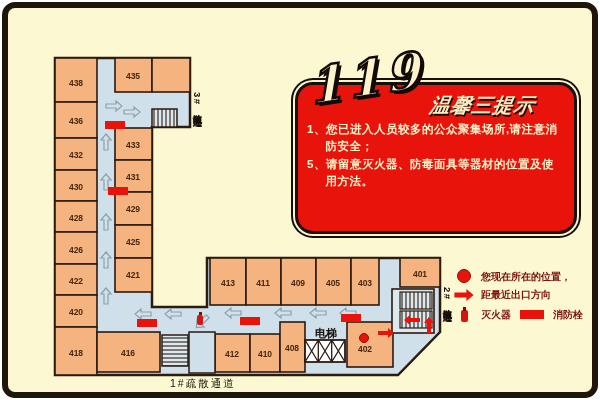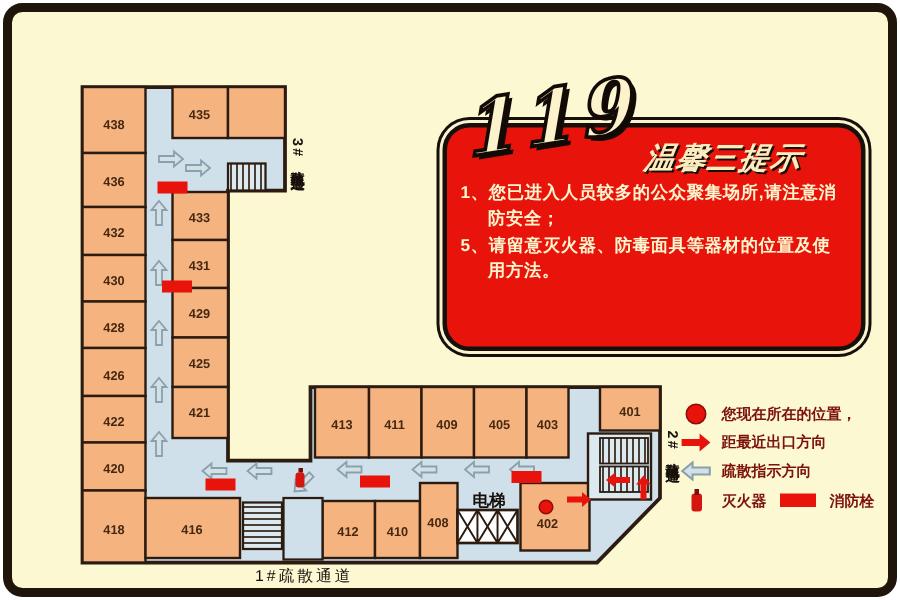--- a/index.html
+++ b/index.html
@@ -209,28 +209,20 @@
     <div class="lrow">
       <span class="lic">
           <svg width="24" height="14">
         <use href="#arrRedG" transform="translate(12,7) rotate(180) scale(1.2)"></use>
           </svg>
         </span>
       <span>距最近出口方向</span>
     </div>
     <div class="lrow">
       <span class="lic">
-          <svg width="24" height="14">
-        <use href="#arrGrayG" transform="translate(12,7) scale(1.15)"></use>
-          </svg>
-        </span>
-      <span>疏散指示方向</span>
-    </div>
-    <div class="lrow">
-      <span class="lic">
           <span class="ext">
         <span class="body"></span>
             <span class="cap"></span>
           </span>
         </span>
       <span>灭火器</span>
       <span class="hydbar"></span>
       <span>消防栓</span>
     </div>
   </div>

